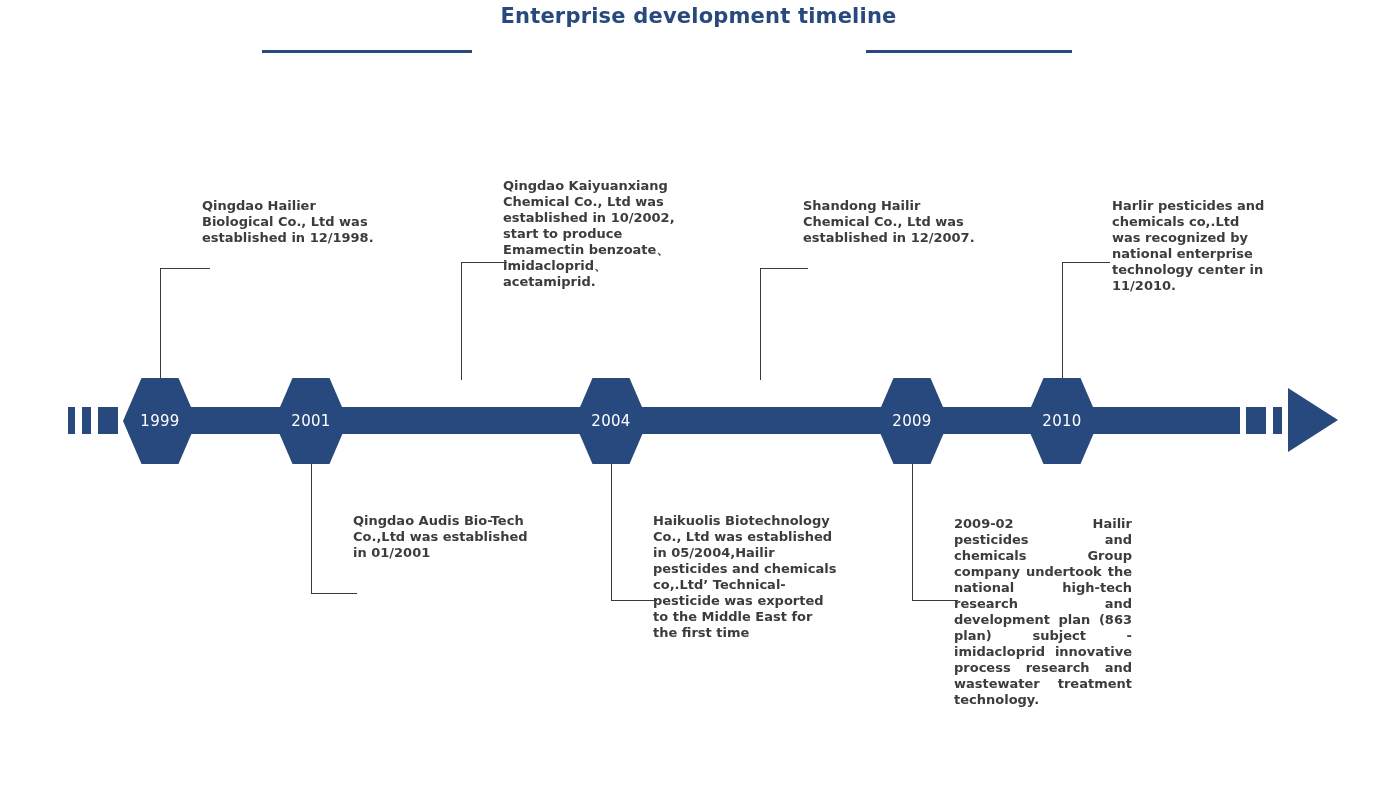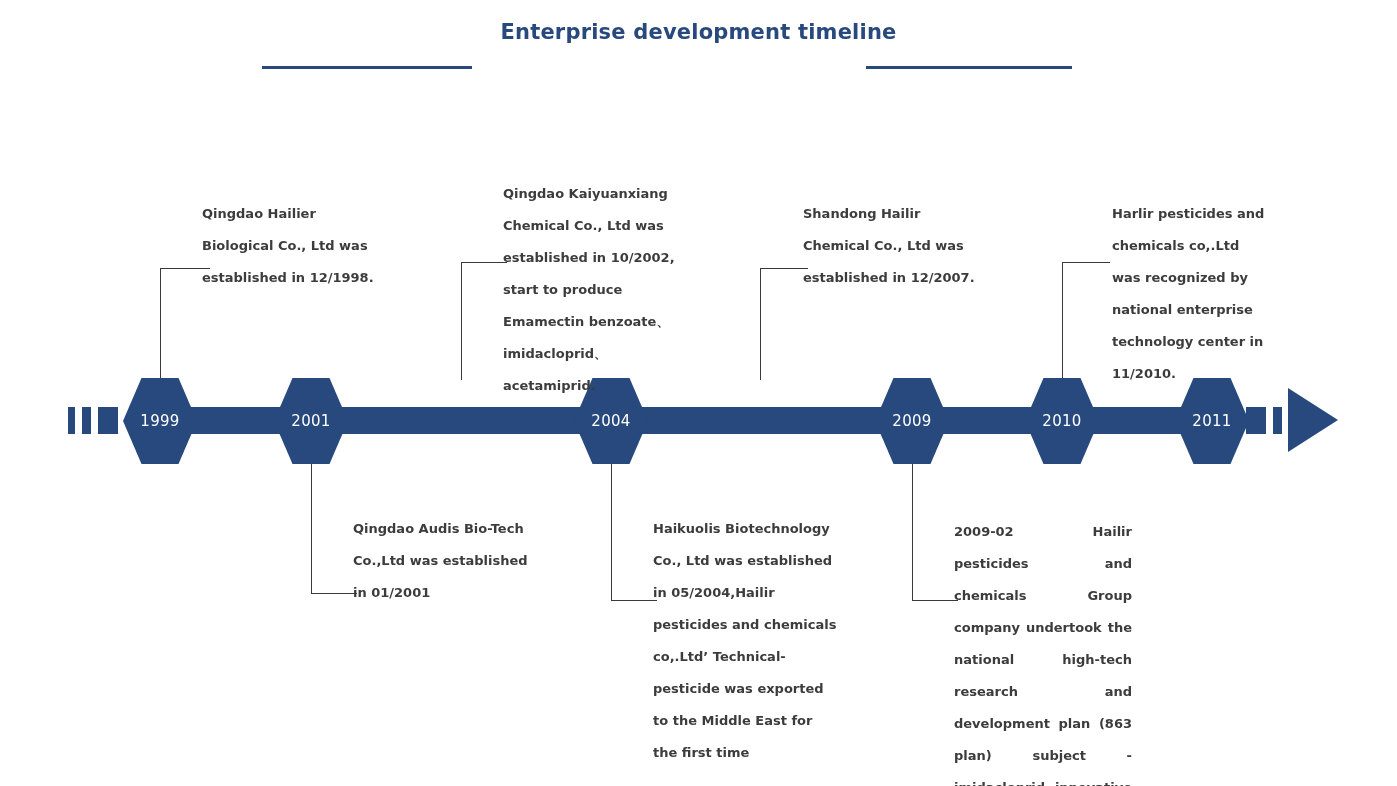--- a/index.html
+++ b/index.html
@@ -12,21 +12,21 @@
     height: 786px;
     position: relative;
     overflow: hidden;
     font-family: "DejaVu Sans", "Liberation Sans", sans-serif;
   }
 
   
   #header {
     position: absolute;
     left: 0;
-    top: 20px;
+    top: 4px;
     width: 1376px;
     height: 42px;
   }
   #title-text {
     position: absolute;
     left: 0;
     top: 0;
     width: 1397px;
     text-align: center;
     font-size: 21px;
@@ -123,21 +123,21 @@
     position: absolute;
     height: 1px;
     background: #3a3a3a;
   }
 
   
   .caption {
     position: absolute;
     color: #3c3c3c;
     font-size: 13px;
-    line-height: 32px;
+    line-height: 16px;
     font-weight: bold;
   }
   .caption.justify {
     text-align: justify;
     text-justify: inter-word;
   }
   .caption.justify::after {
     content: "";
     display: inline-block;
     width: 100%;
@@ -198,24 +198,20 @@
     <div class="hex-label">2004</div>
   </div>
   <div class="node" style="left:875px;">
     <div class="hex"></div>
     <div class="hex-label">2009</div>
   </div>
   <div class="node" style="left:1025px;">
     <div class="hex"></div>
     <div class="hex-label">2010</div>
   </div>
-  <div class="node" style="left:1175px;">
-    <div class="hex"></div>
-    <div class="hex-label">2011</div>
-  </div>
 
   <div class="caption" style="left:202px; top:198px; width:178px;">Qingdao Hailier Biological Co., Ltd was established in 12/1998.</div>
 
   <div class="caption" style="left:503px; top:178px; width:186px;">Qingdao Kaiyuanxiang Chemical Co., Ltd was established in 10/2002, start to produce Emamectin benzoate、imidacloprid、 acetamiprid.</div>
 
   <div class="caption" style="left:803px; top:198px; width:180px;">Shandong Hailir Chemical Co., Ltd was established in 12/2007.</div>
 
   <div class="caption" style="left:1112px; top:198px; width:160px;">Harlir pesticides and chemicals co,.Ltd was recognized by national enterprise technology center in 11/2010.</div>
 
   <div class="caption" style="left:353px; top:513px; width:178px;">Qingdao Audis Bio-Tech Co.,Ltd was established in 01/2001</div>

